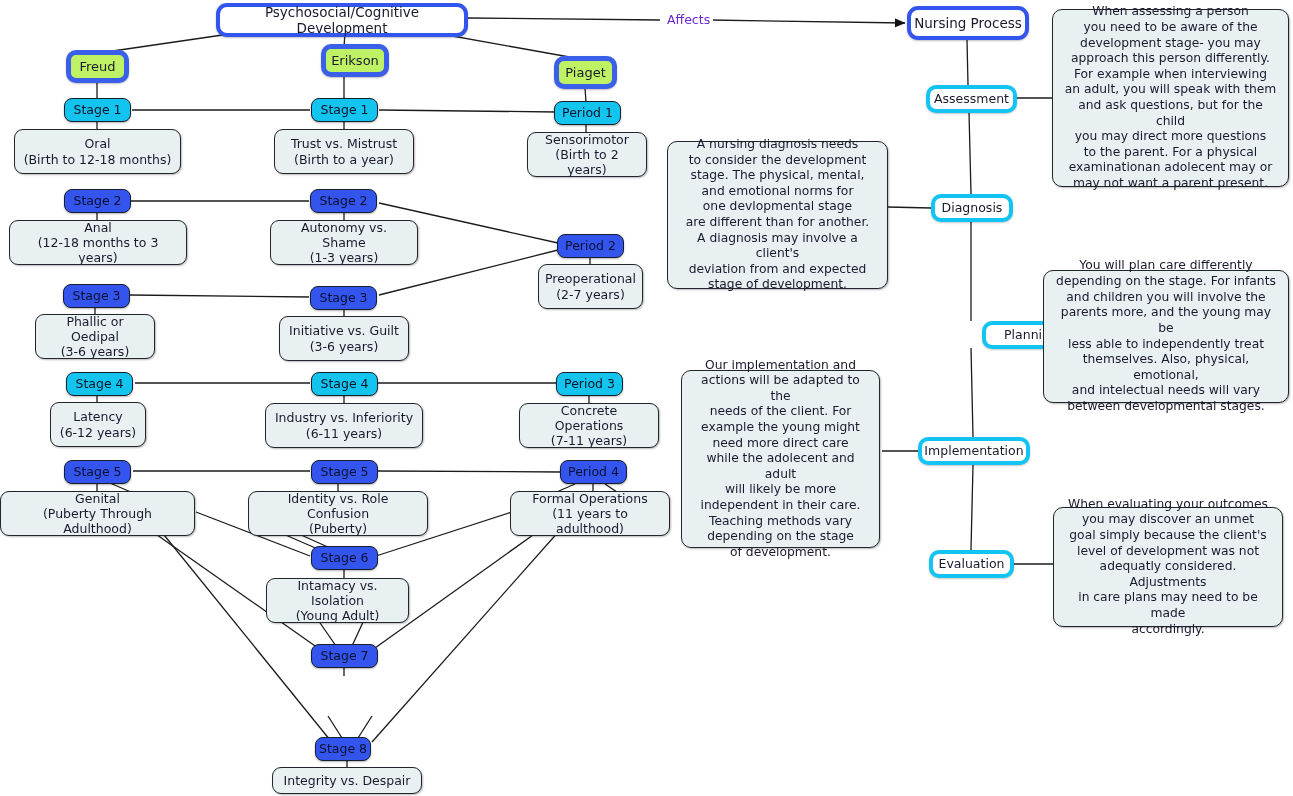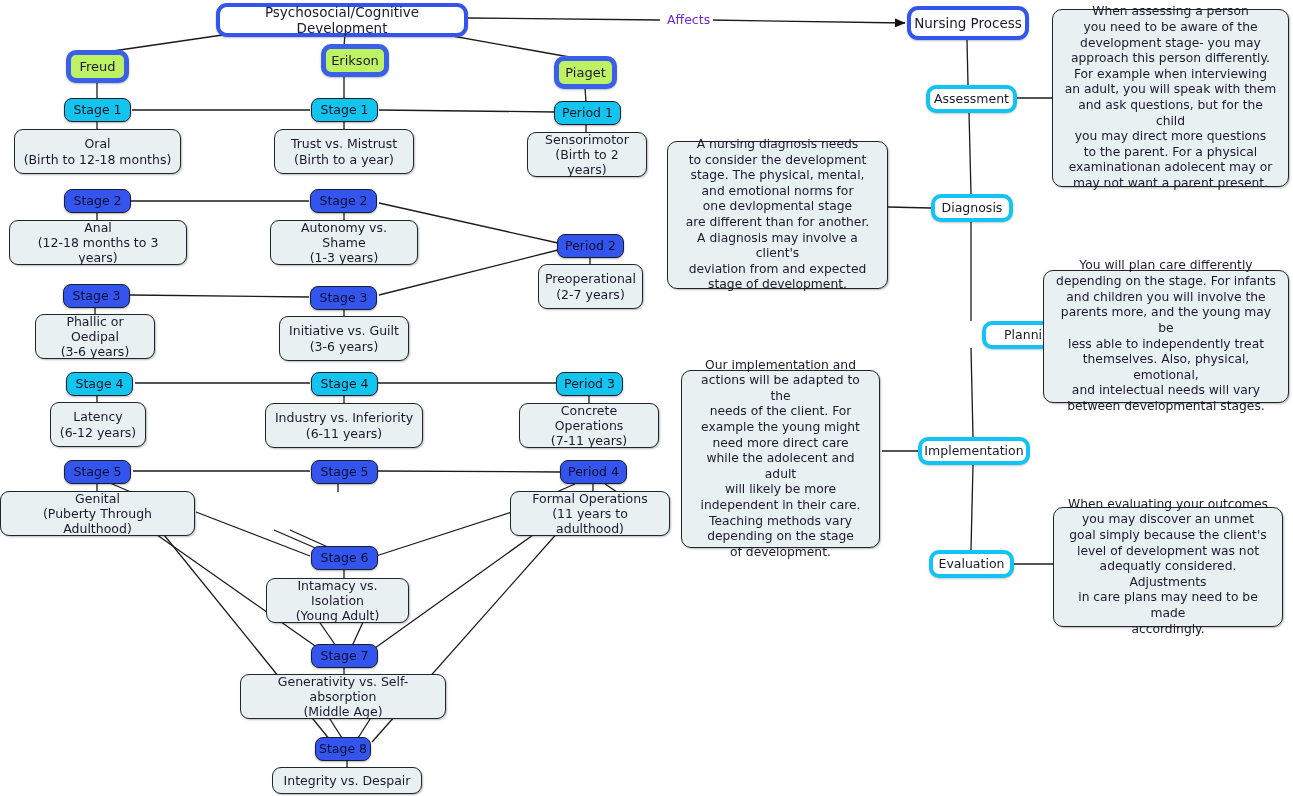--- a/index.html
+++ b/index.html
@@ -210,35 +210,35 @@
     <span>Stage 4</span>
   </div>
   <div class="node n-desc" style="left:265px;top:403px;width:158px;height:45px;">
     <span>Industry vs. Inferiority
 (6-11 years)</span>
   </div>
 
   <div class="node n-stage-blue" style="left:311px;top:460px;width:67px;height:24px;">
     <span>Stage 5</span>
   </div>
+  <div class="node n-desc" style="left:248px;top:491px;width:180px;height:45px;">
+    <span>Identity vs. Role Confusion
+(Puberty)</span>
+  </div>
 
   <div class="node n-stage-blue" style="left:311px;top:546px;width:67px;height:24px;">
     <span>Stage 6</span>
   </div>
   <div class="node n-desc" style="left:266px;top:578px;width:143px;height:45px;">
     <span>Intamacy vs. Isolation
 (Young Adult)</span>
   </div>
 
   <div class="node n-stage-blue" style="left:311px;top:644px;width:67px;height:24px;">
     <span>Stage 7</span>
-  </div>
-  <div class="node n-desc" style="left:240px;top:674px;width:206px;height:45px;">
-    <span>Generativity vs. Self-absorption
-(Middle Age)</span>
   </div>
 
   <div class="node n-stage-blue" style="left:315px;top:737px;width:56px;height:24px;">
     <span>Stage 8</span>
   </div>
   <div class="node n-desc" style="left:272px;top:767px;width:150px;height:27px;">
     <span>Integrity vs. Despair</span>
   </div>
 
   <div class="node n-stage-cyan" style="left:554px;top:101px;width:67px;height:24px;">

